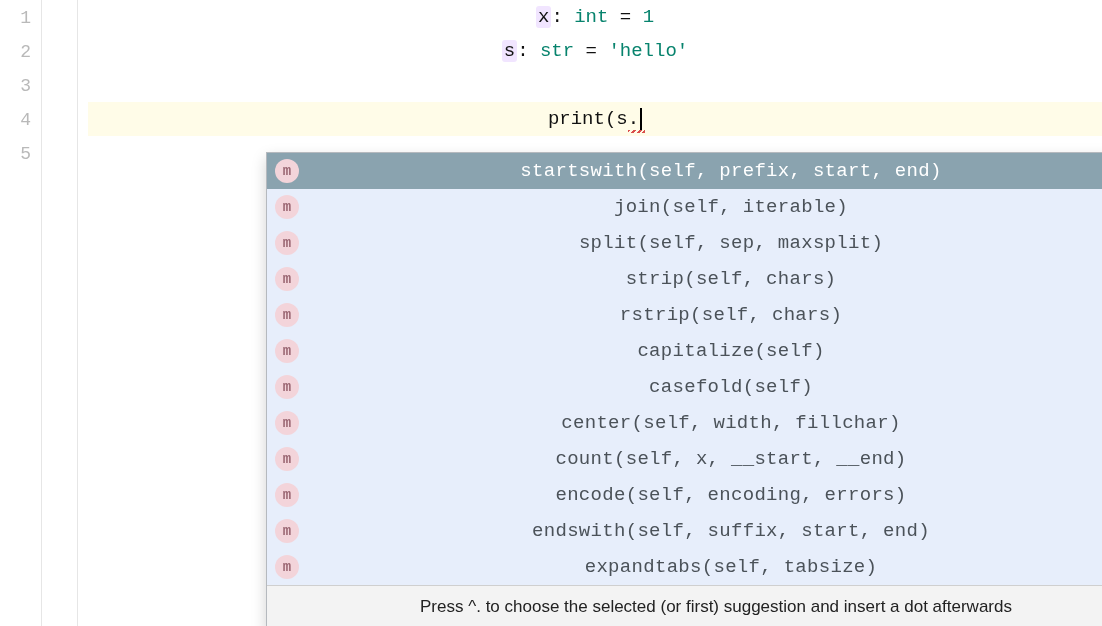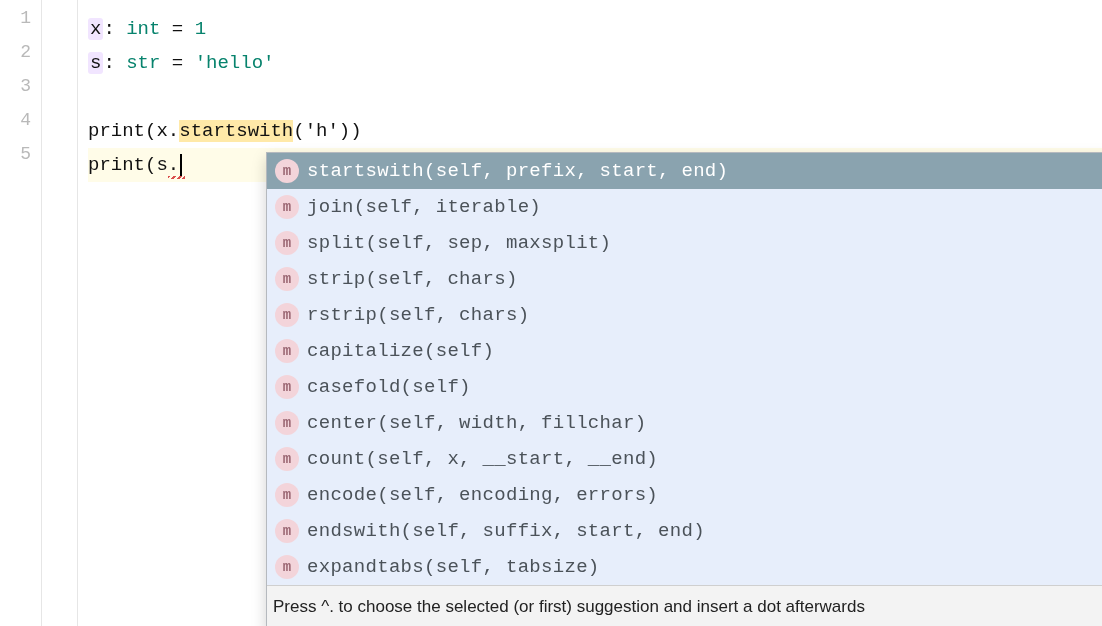--- a/index.html
+++ b/index.html
@@ -24,21 +24,22 @@
     .gutter .ln { height: 34px; padding-top: 1px; }
     .margin {
       width: 36px;
       border-right: 1px solid #e6e6e6;
       background: #fff;
     }
     .editor {
       flex: 1;
       position: relative;
       padding-left: 10px;
-      padding-top: 12px;
+      padding-top: 0;
+      text-align: center;
     }
     .line { height: 34px; display:block; }
     .line.current { background: #fffce8; }
     .hl { background: #ffe9a8; }
     .badge-var { background: #f1e5ff; border-radius: 3px; padding: 0 2px; }
     .kw { color: #07836d; }
     .str { color: #07836d; font-weight: 400; }
 
     .caret {
       display: inline-block;
@@ -125,23 +126,20 @@
   <span class="line">
     <span class="badge-var">x</span><span>:</span><span> </span><span class="kw">int</span><span> </span><span>=</span><span> </span><span class="kw">1</span>
   </span>
 
   <span class="line">
     <span class="badge-var">s</span><span>:</span><span> </span><span class="kw">str</span><span> </span><span>=</span><span> </span><span class="str">'hello'</span>
   </span>
 
   <span class="line"></span>
 
-  <span class="line">
-    <span>print(</span><span>x</span><span>.</span><span class="hl">startswith</span><span>('h'))</span>
-  </span>
 
   <span class="line current">
     <span>print(</span><span>s</span><span class="squig">.</span><span class="caret"></span>
   </span>
 
   <div class="popup">
     <div class="items" id="items">
         <div class="item selected">
           <span class="glyph">m</span>
           <span class="sig">startswith(self, prefix, start, end)</span>

